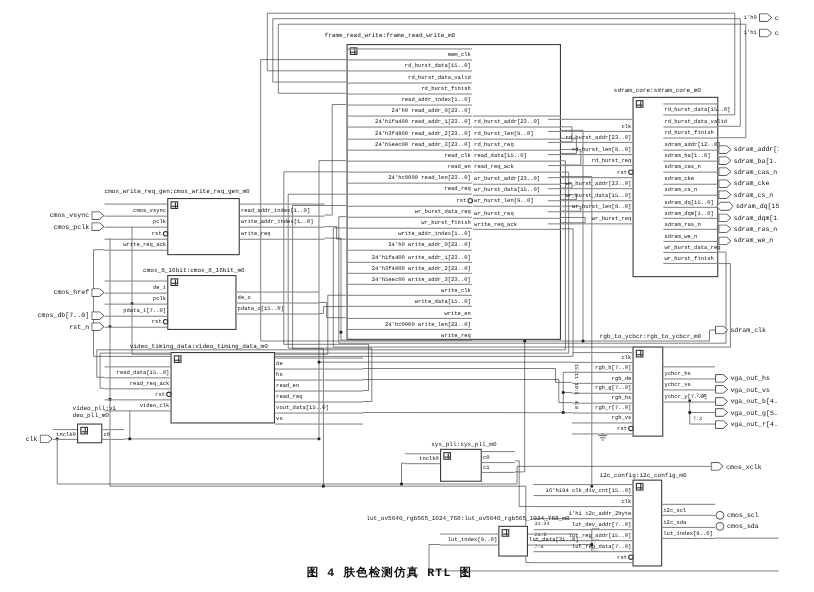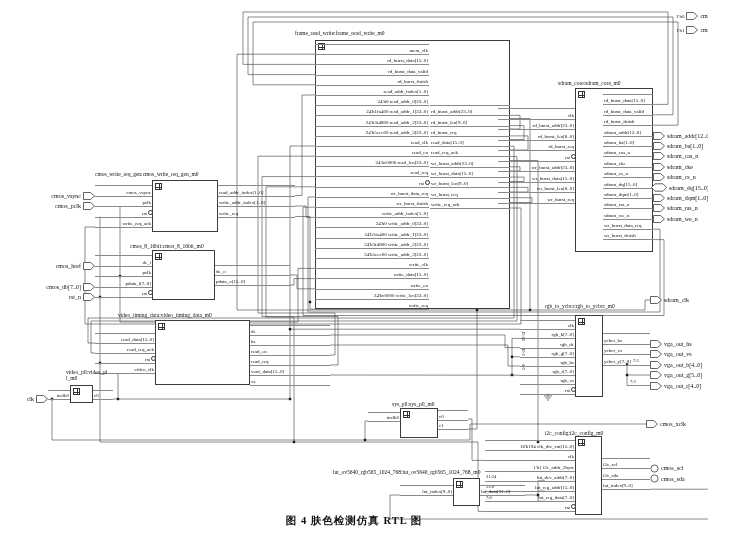--- a/index.html
+++ b/index.html
@@ -1,17 +1,17 @@
 <!DOCTYPE html>
 <html><head>
 <meta charset="utf-8">
 <style>
   html,body{margin:0;padding:0;background:#fff;}
   #stage{position:relative;width:708px;height:538px;background:#fff;overflow:hidden;
-         font-family:Liberation Serif, serif;}
+         font-family:Liberation Mono, monospace;}
   #wires{position:absolute;left:0;top:0;z-index:1;}
   #wires polyline{fill:none;stroke:#3c3c3c;stroke-width:0.6;}
   #wires rect.dot{fill:#1a1a1a;}
   .bbody{position:absolute;border:1px solid #3c3c3c;background:#fff;z-index:2;box-sizing:border-box;}
   .gicon{position:absolute;left:2px;top:2px;width:7px;height:7px;border:1px solid #333;box-sizing:border-box;background:#fff;}
   .gicon::before{content:"";position:absolute;left:50%;top:0;width:1px;height:100%;background:#333;}
   .gicon::after{content:"";position:absolute;top:50%;left:0;height:1px;width:100%;background:#333;}
   .btitle{position:absolute;font-size:5.5px;line-height:1.15;color:#111;white-space:nowrap;z-index:4;}
   .btitle.wrap{white-space:normal;word-break:break-all;}
   .pcol{position:absolute;z-index:3;border-top:0.7px solid #8a8a8a;box-sizing:border-box;}

